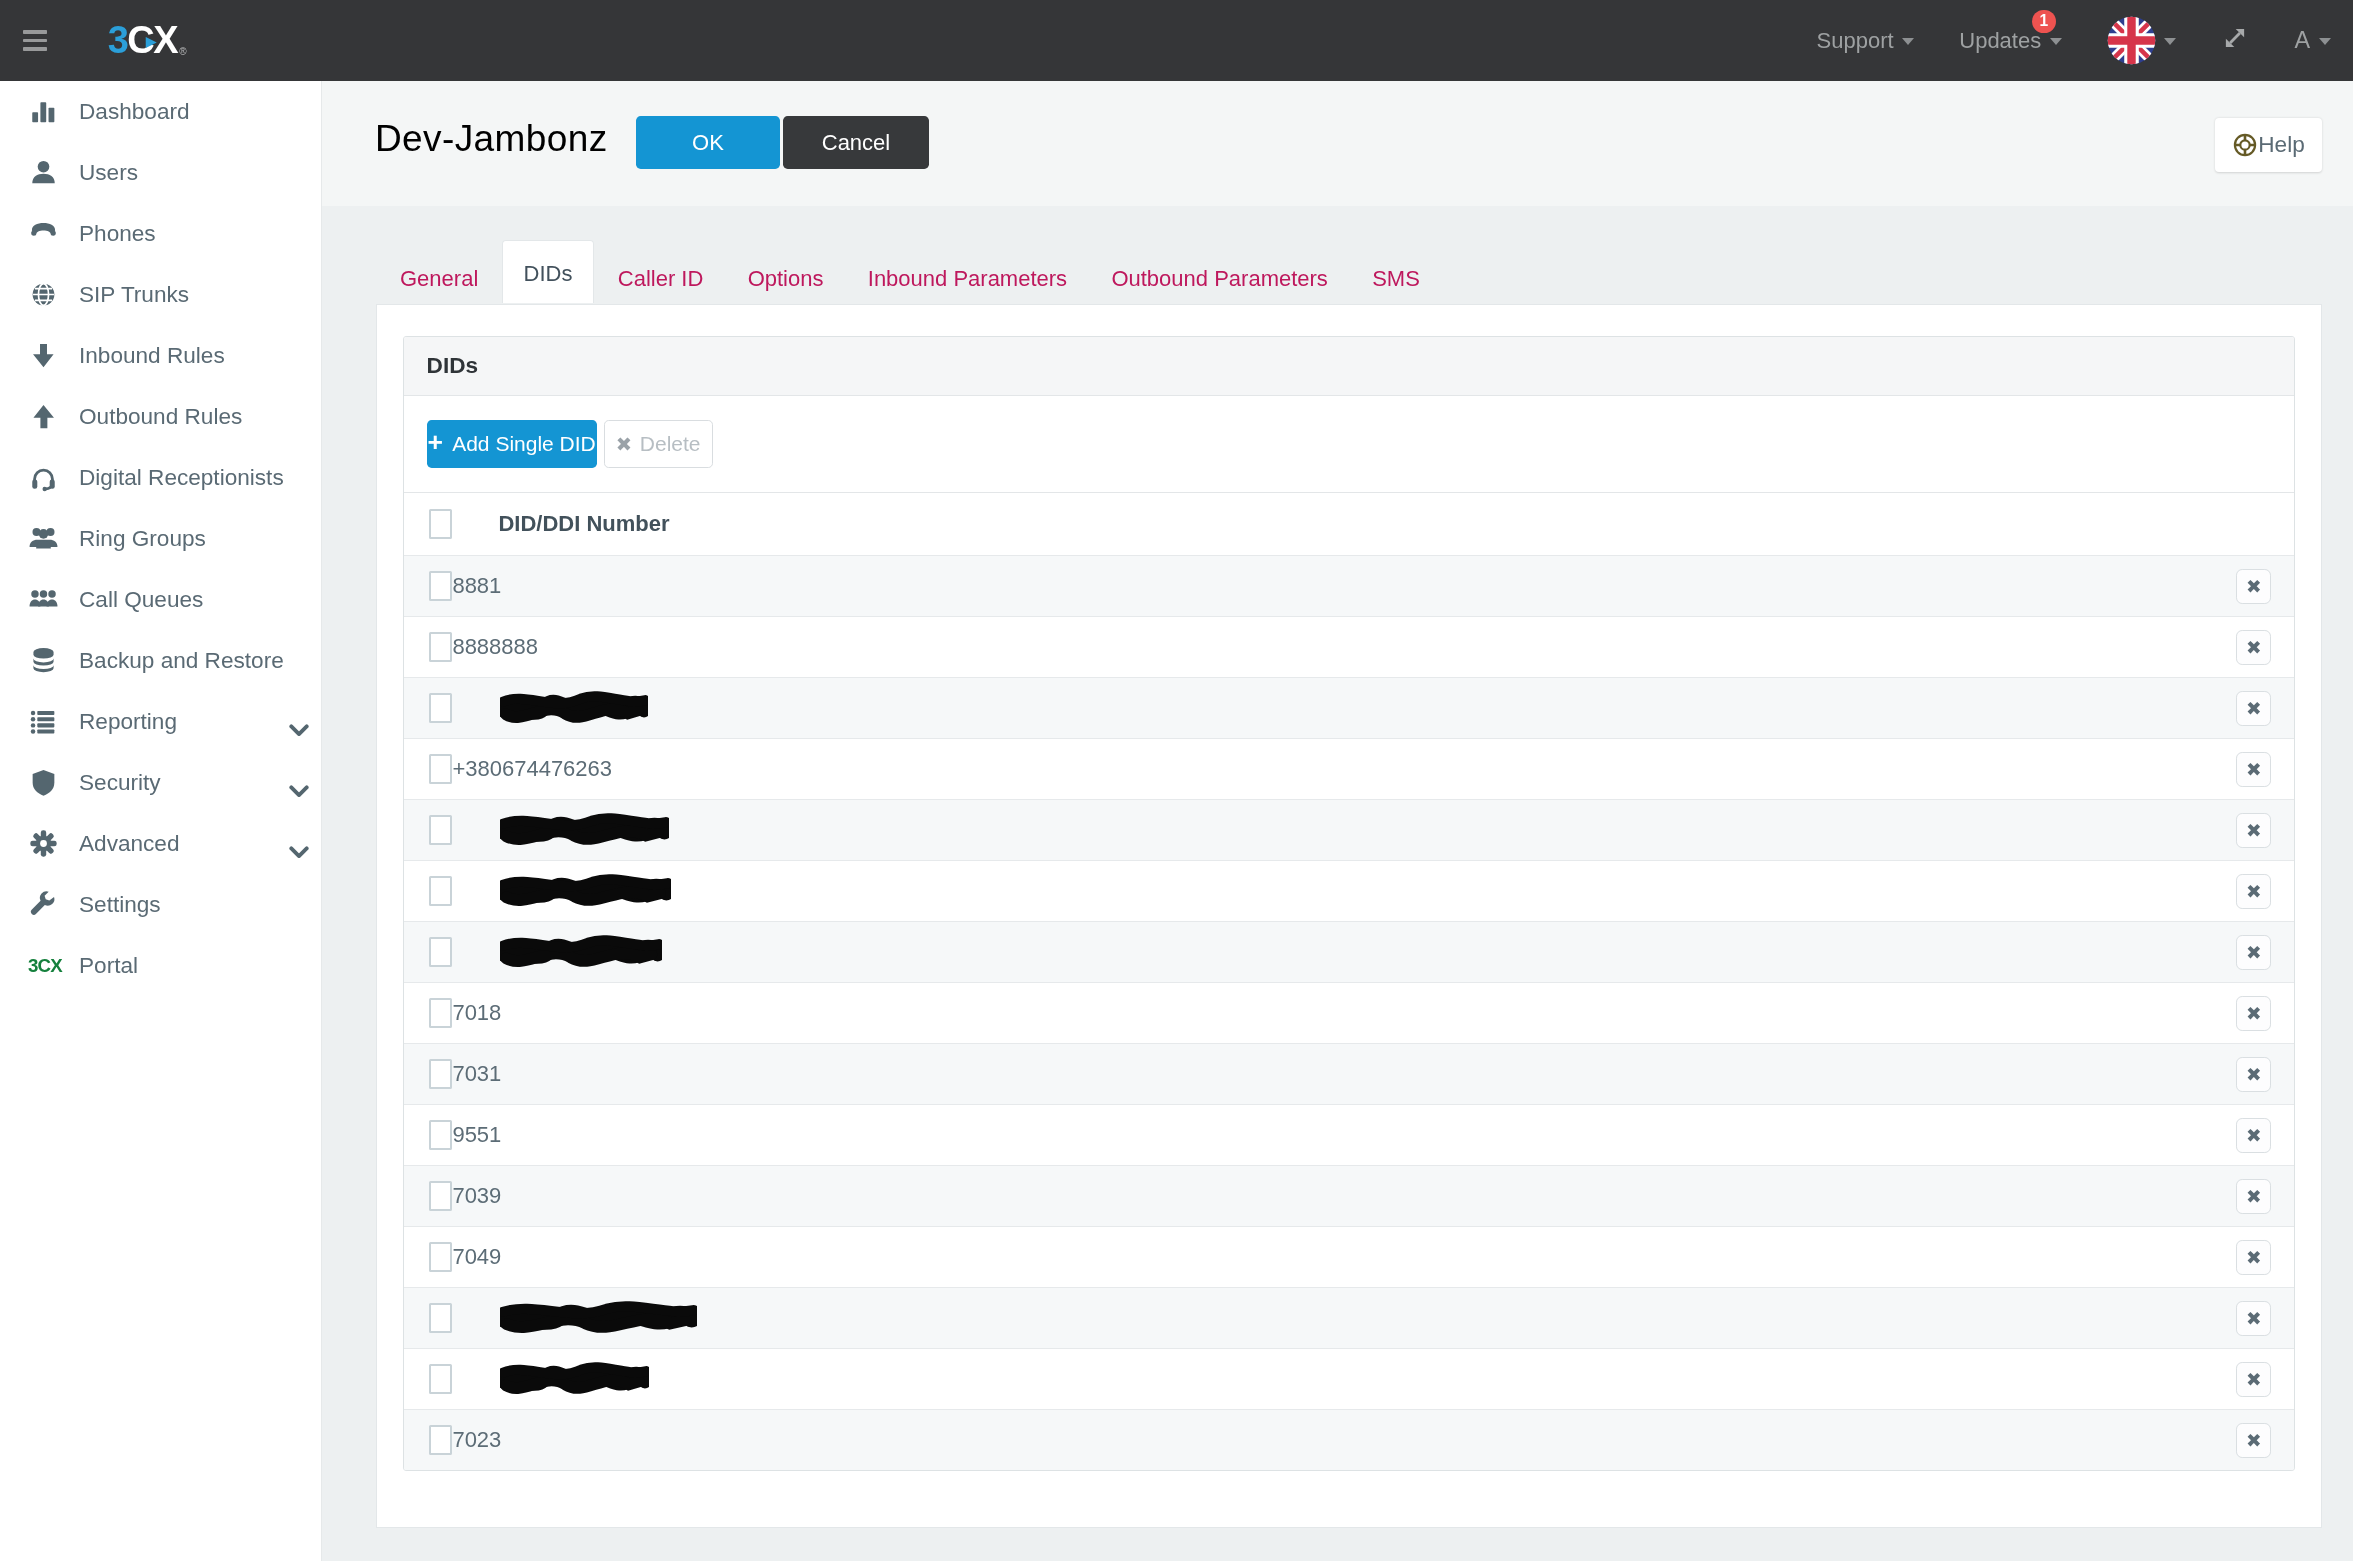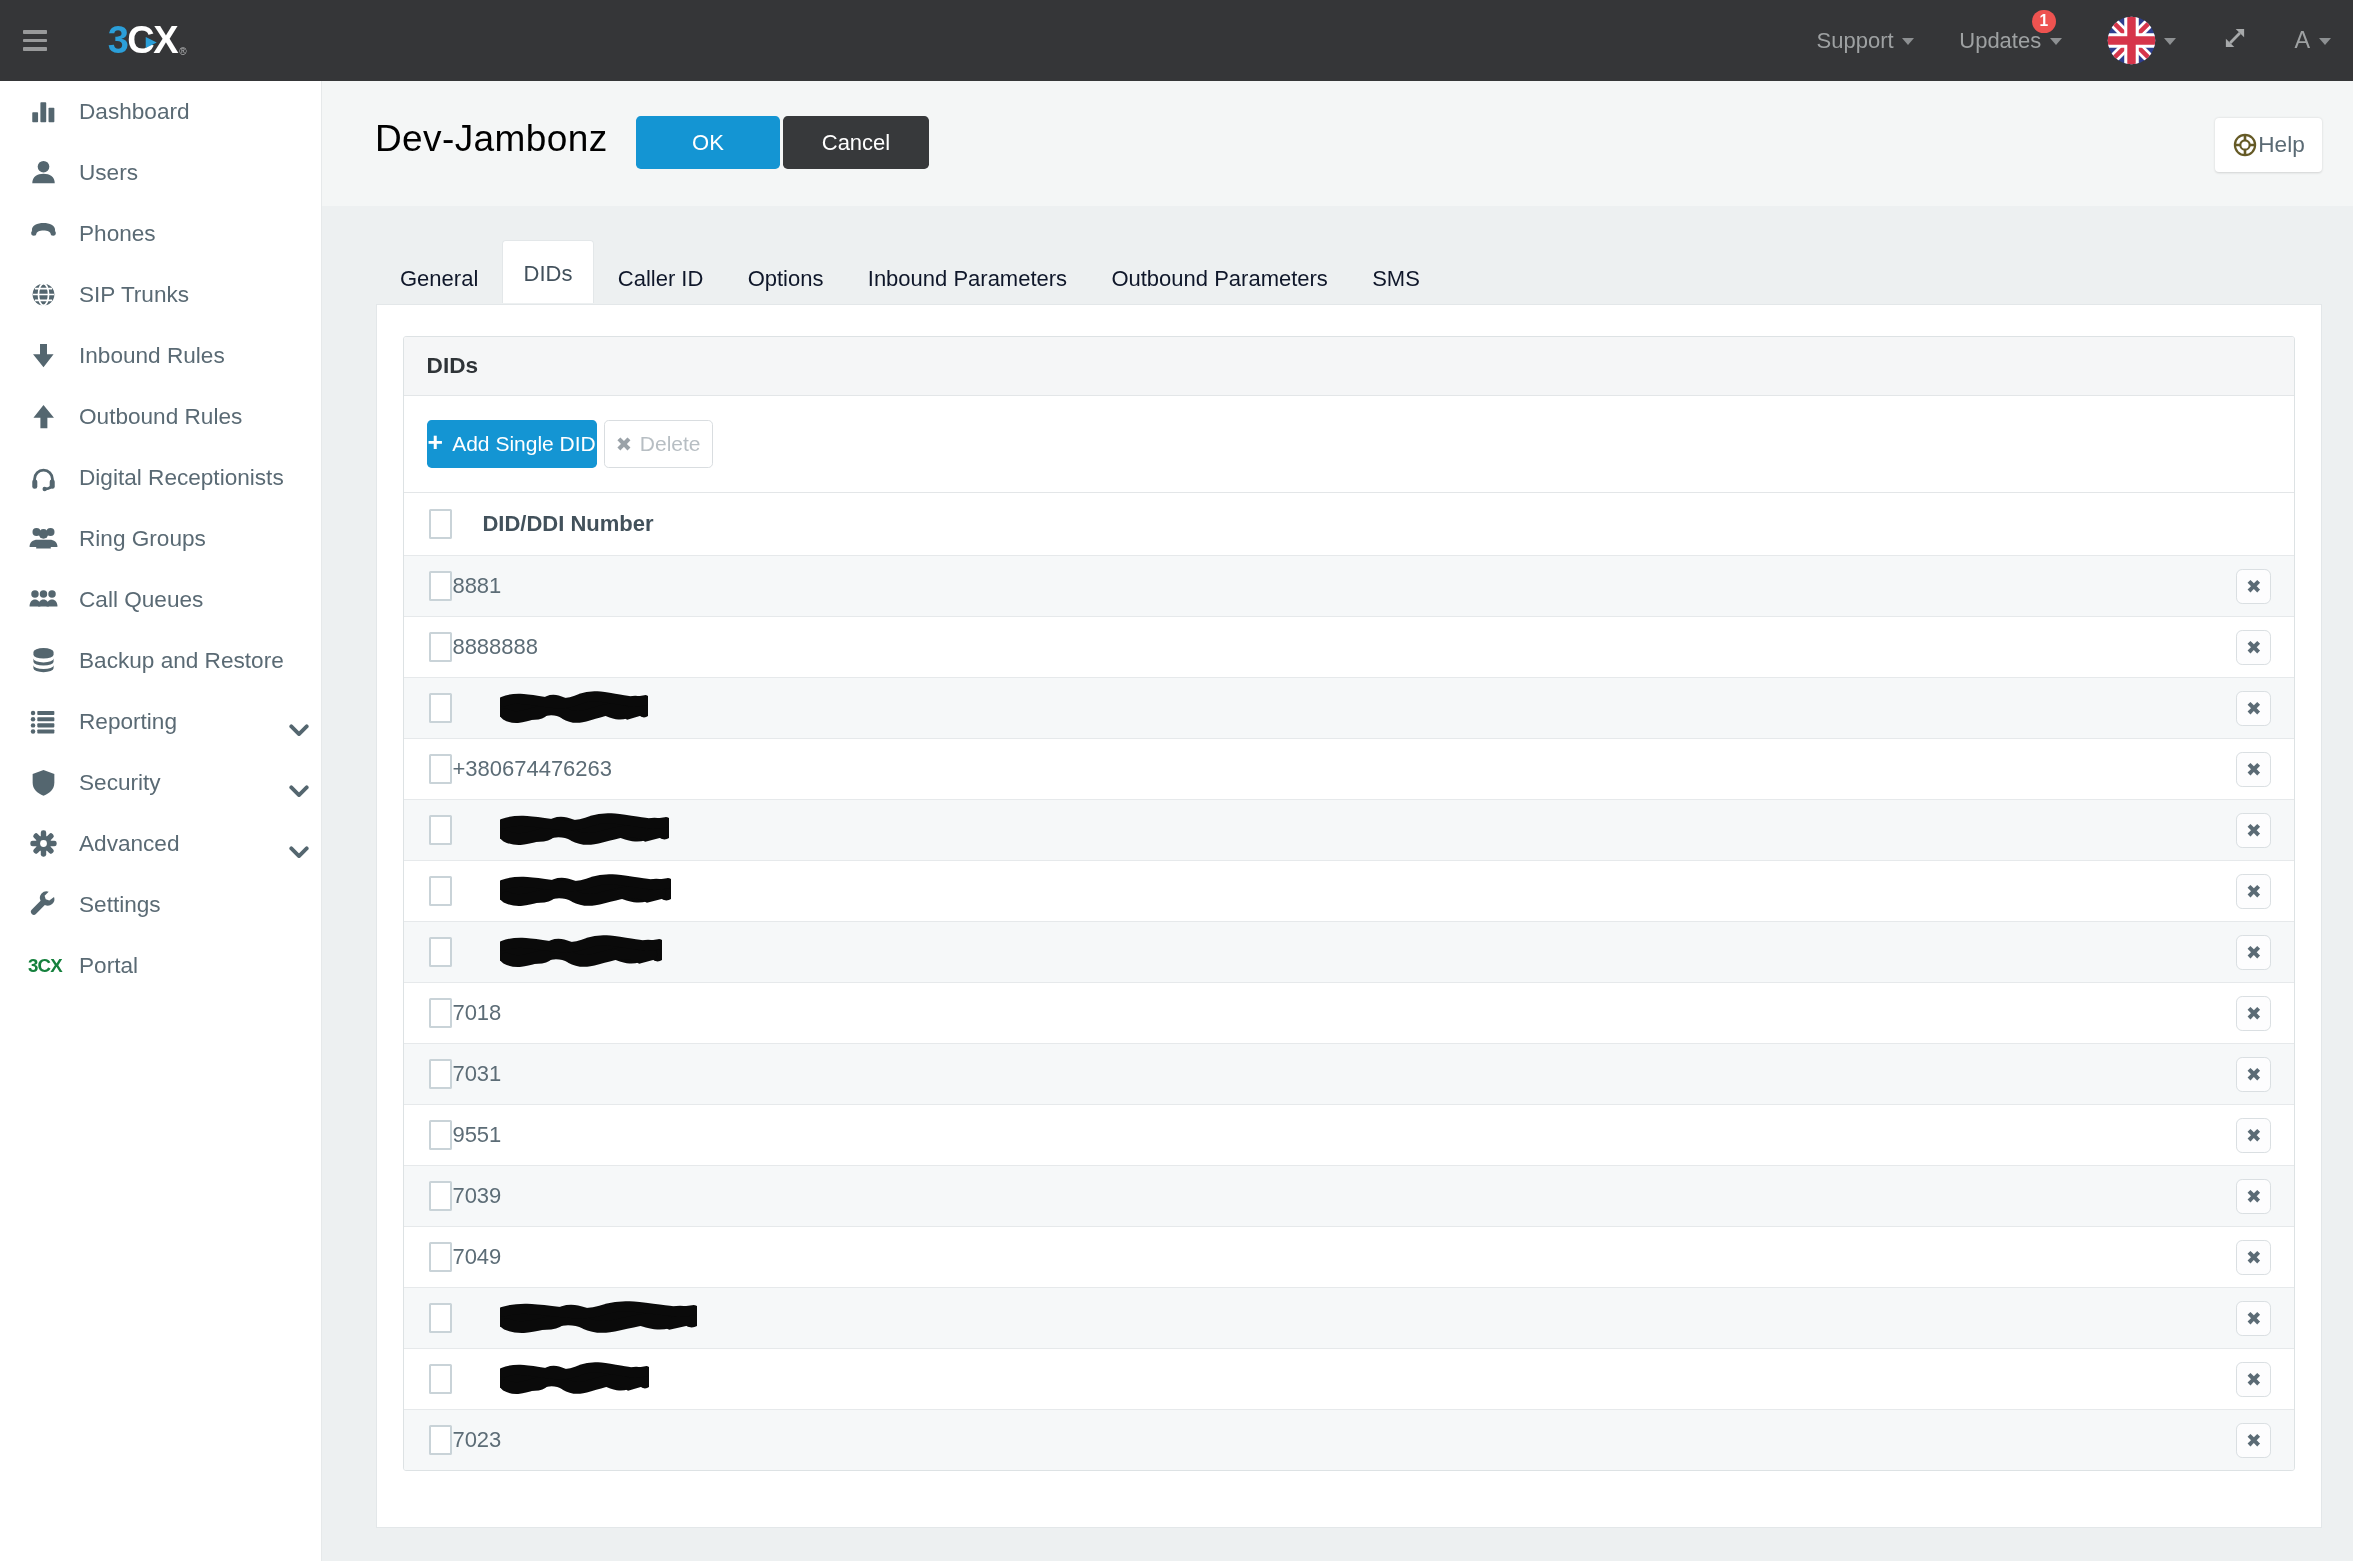--- a/index.html
+++ b/index.html
@@ -36,34 +36,34 @@
   .main{position:absolute;left:322px;top:81px;right:0;bottom:0}
   .band{position:absolute;top:0;left:0;right:0;height:125px;background:#f4f6f6}
   .pg-title{position:absolute;left:53px;top:37px;font-size:37px;font-weight:400;color:#000000;letter-spacing:0.4px}
   .btn{display:flex;align-items:center;justify-content:center;cursor:pointer;border-radius:4.7px;font-size:22px}
   .btn-ok{position:absolute;left:314px;top:35px;width:144px;height:53px;background:var(--accent);color:#fff}
   .btn-cancel{position:absolute;left:461px;top:35px;width:146px;height:53px;background:var(--canceldark);color:#fff}
   .btn-help{position:absolute;right:32px;top:37px;width:107px;height:54px;background:#fff;color:#5a6a74;font-size:22.6px;box-shadow:0 0.8px 2.3px rgba(0,0,0,.15);border-radius:3.9px}
   .btn-help svg{width:26px;height:26px}
 
   .tabstrip{position:absolute;top:125px;left:0;right:0;height:97px;display:flex;align-items:flex-end;padding-left:57px}
-  .tab{height:49px;line-height:49px;padding:0 21px;font-size:22px;color:#0f172a;margin-right:2.3px;cursor:pointer;white-space:nowrap}
+  .tab{height:49px;line-height:49px;padding:0 21px;font-size:22px;color:#be185d;margin-right:2.3px;cursor:pointer;white-space:nowrap}
   .tab.active{height:63px;line-height:65px;background:#fff;border:0.8px solid #e3e7e9;border-bottom:none;border-radius:3.9px 3.9px 0 0;color:#42515c}
 
   .card{position:absolute;left:54px;top:223px;width:1946px;height:1224px;background:#fff;border:0.8px solid #e3e7e9}
   .panel{position:absolute;left:26px;right:26px;top:31px;border:0.8px solid #dde2e4;border-radius:3.1px;overflow:hidden}
   .p-head{height:59px;background:#f5f6f7;border-bottom:0.8px solid #e3e6e8;display:flex;align-items:center;padding-left:22.6px;font-size:22.6px;font-weight:bold;color:#2f3438}
   .p-tools{height:97px;display:flex;align-items:center;padding-left:22.6px;border-bottom:0.8px solid #e3e6e8;background:#fff}
   .btn-add{width:170px;height:48px;background:var(--accent);color:#fff;font-size:21px;gap:9.3px}
   .btn-add .plus{font-size:26.5px;font-weight:bold;line-height:1;margin-top:-3.1px}
   .btn-del{width:109px;height:48px;margin-left:7px;background:#fff;border:0.8px solid #d9dde0;color:#b7bec3;font-size:21px;gap:7.8px;cursor:default}
   .btn-del .x{color:#9aa2a8;font-size:19.5px}
 
   .t-head{height:62px;display:flex;align-items:center;padding-left:25px;background:#fff}
-  .t-head .col{margin-left:30px;font-weight:bold;color:#42515b;font-size:22px}
+  .t-head .col{margin-left:46px;font-weight:bold;color:#42515b;font-size:22px}
   .cb{width:23.4px;height:30px;border:2.3px solid #c9d3d8;border-radius:1.6px;background:#fff;flex:none;cursor:pointer}
   .row{height:61px;display:flex;align-items:center;padding-left:25px;border-top:0.8px solid #e6e9eb;position:relative;background:#fff}
   .row.alt{background:var(--rowalt)}
   .val{font-size:22px;color:#5c6c76}
   .scribble{margin-left:48px;display:block}
   .row-x{position:absolute;right:22.6px;top:13.2px;width:35px;height:35px;border:1.6px solid #dadfe2;border-radius:6.2px;background:#fdfdfe;color:#5b6b75;font-size:18.7px;display:flex;align-items:center;justify-content:center;cursor:pointer}
 </style>
 </head>
 <body>
 

